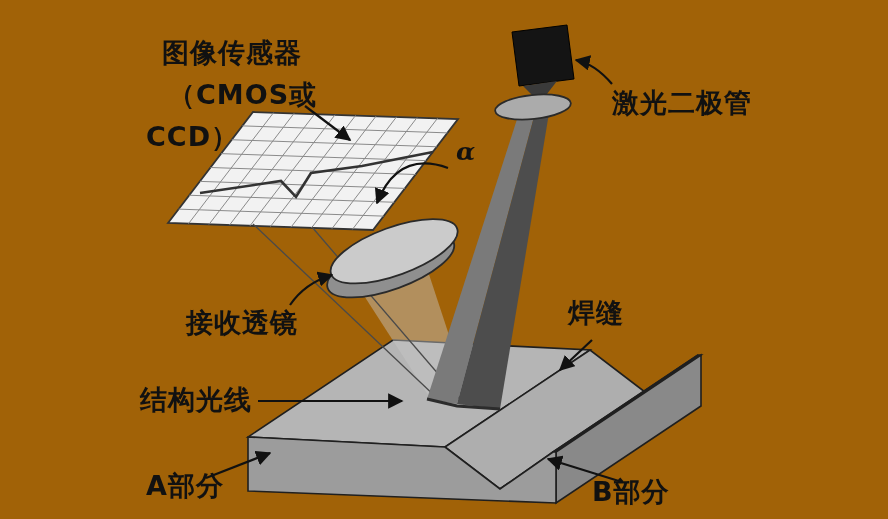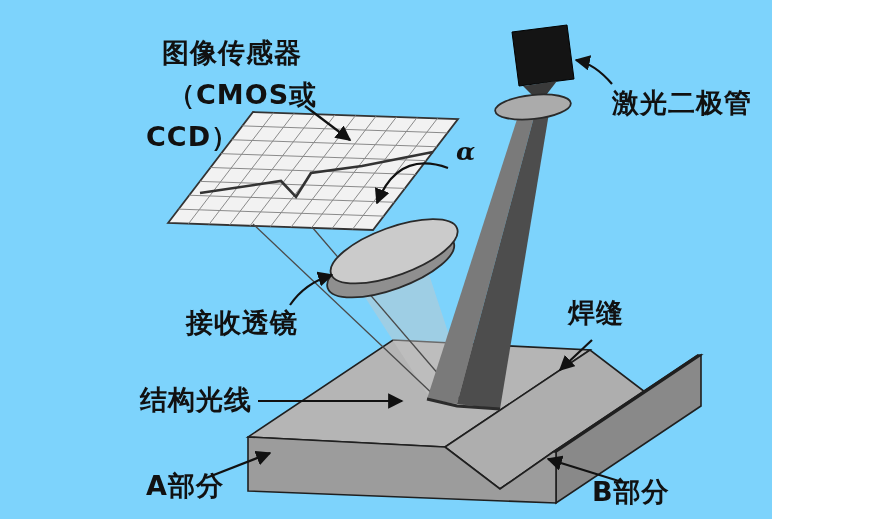--- a/index.html
+++ b/index.html
@@ -1,19 +1,19 @@
 <!DOCTYPE html>
 <html><head>
 <meta charset="utf-8">
 <style>
   html,body{margin:0;padding:0;background:#ffffff;}
   .stage{
     position:relative;
-    width:772px;height:519px;
-    background:#7dd3fc;
+    width:888px;height:519px;
+    background:#a16207;
     font-family:"DejaVu Sans", sans-serif;
     overflow:hidden;
   }
   svg{display:block;}
   text{fill:#111; font-weight:600;}
   .cjk{font-size:27px; letter-spacing:1px;}
   .alpha{font-family:"DejaVu Serif", serif; font-style:italic; font-size:25px; font-weight:600;}
   .arrow{stroke:#111; stroke-width:2.2; fill:none;}
   .thin-ray{stroke:#4a4a4a; stroke-width:1.3; fill:none;}
   .edge{stroke:#1f1f1f; stroke-width:1.6;}

